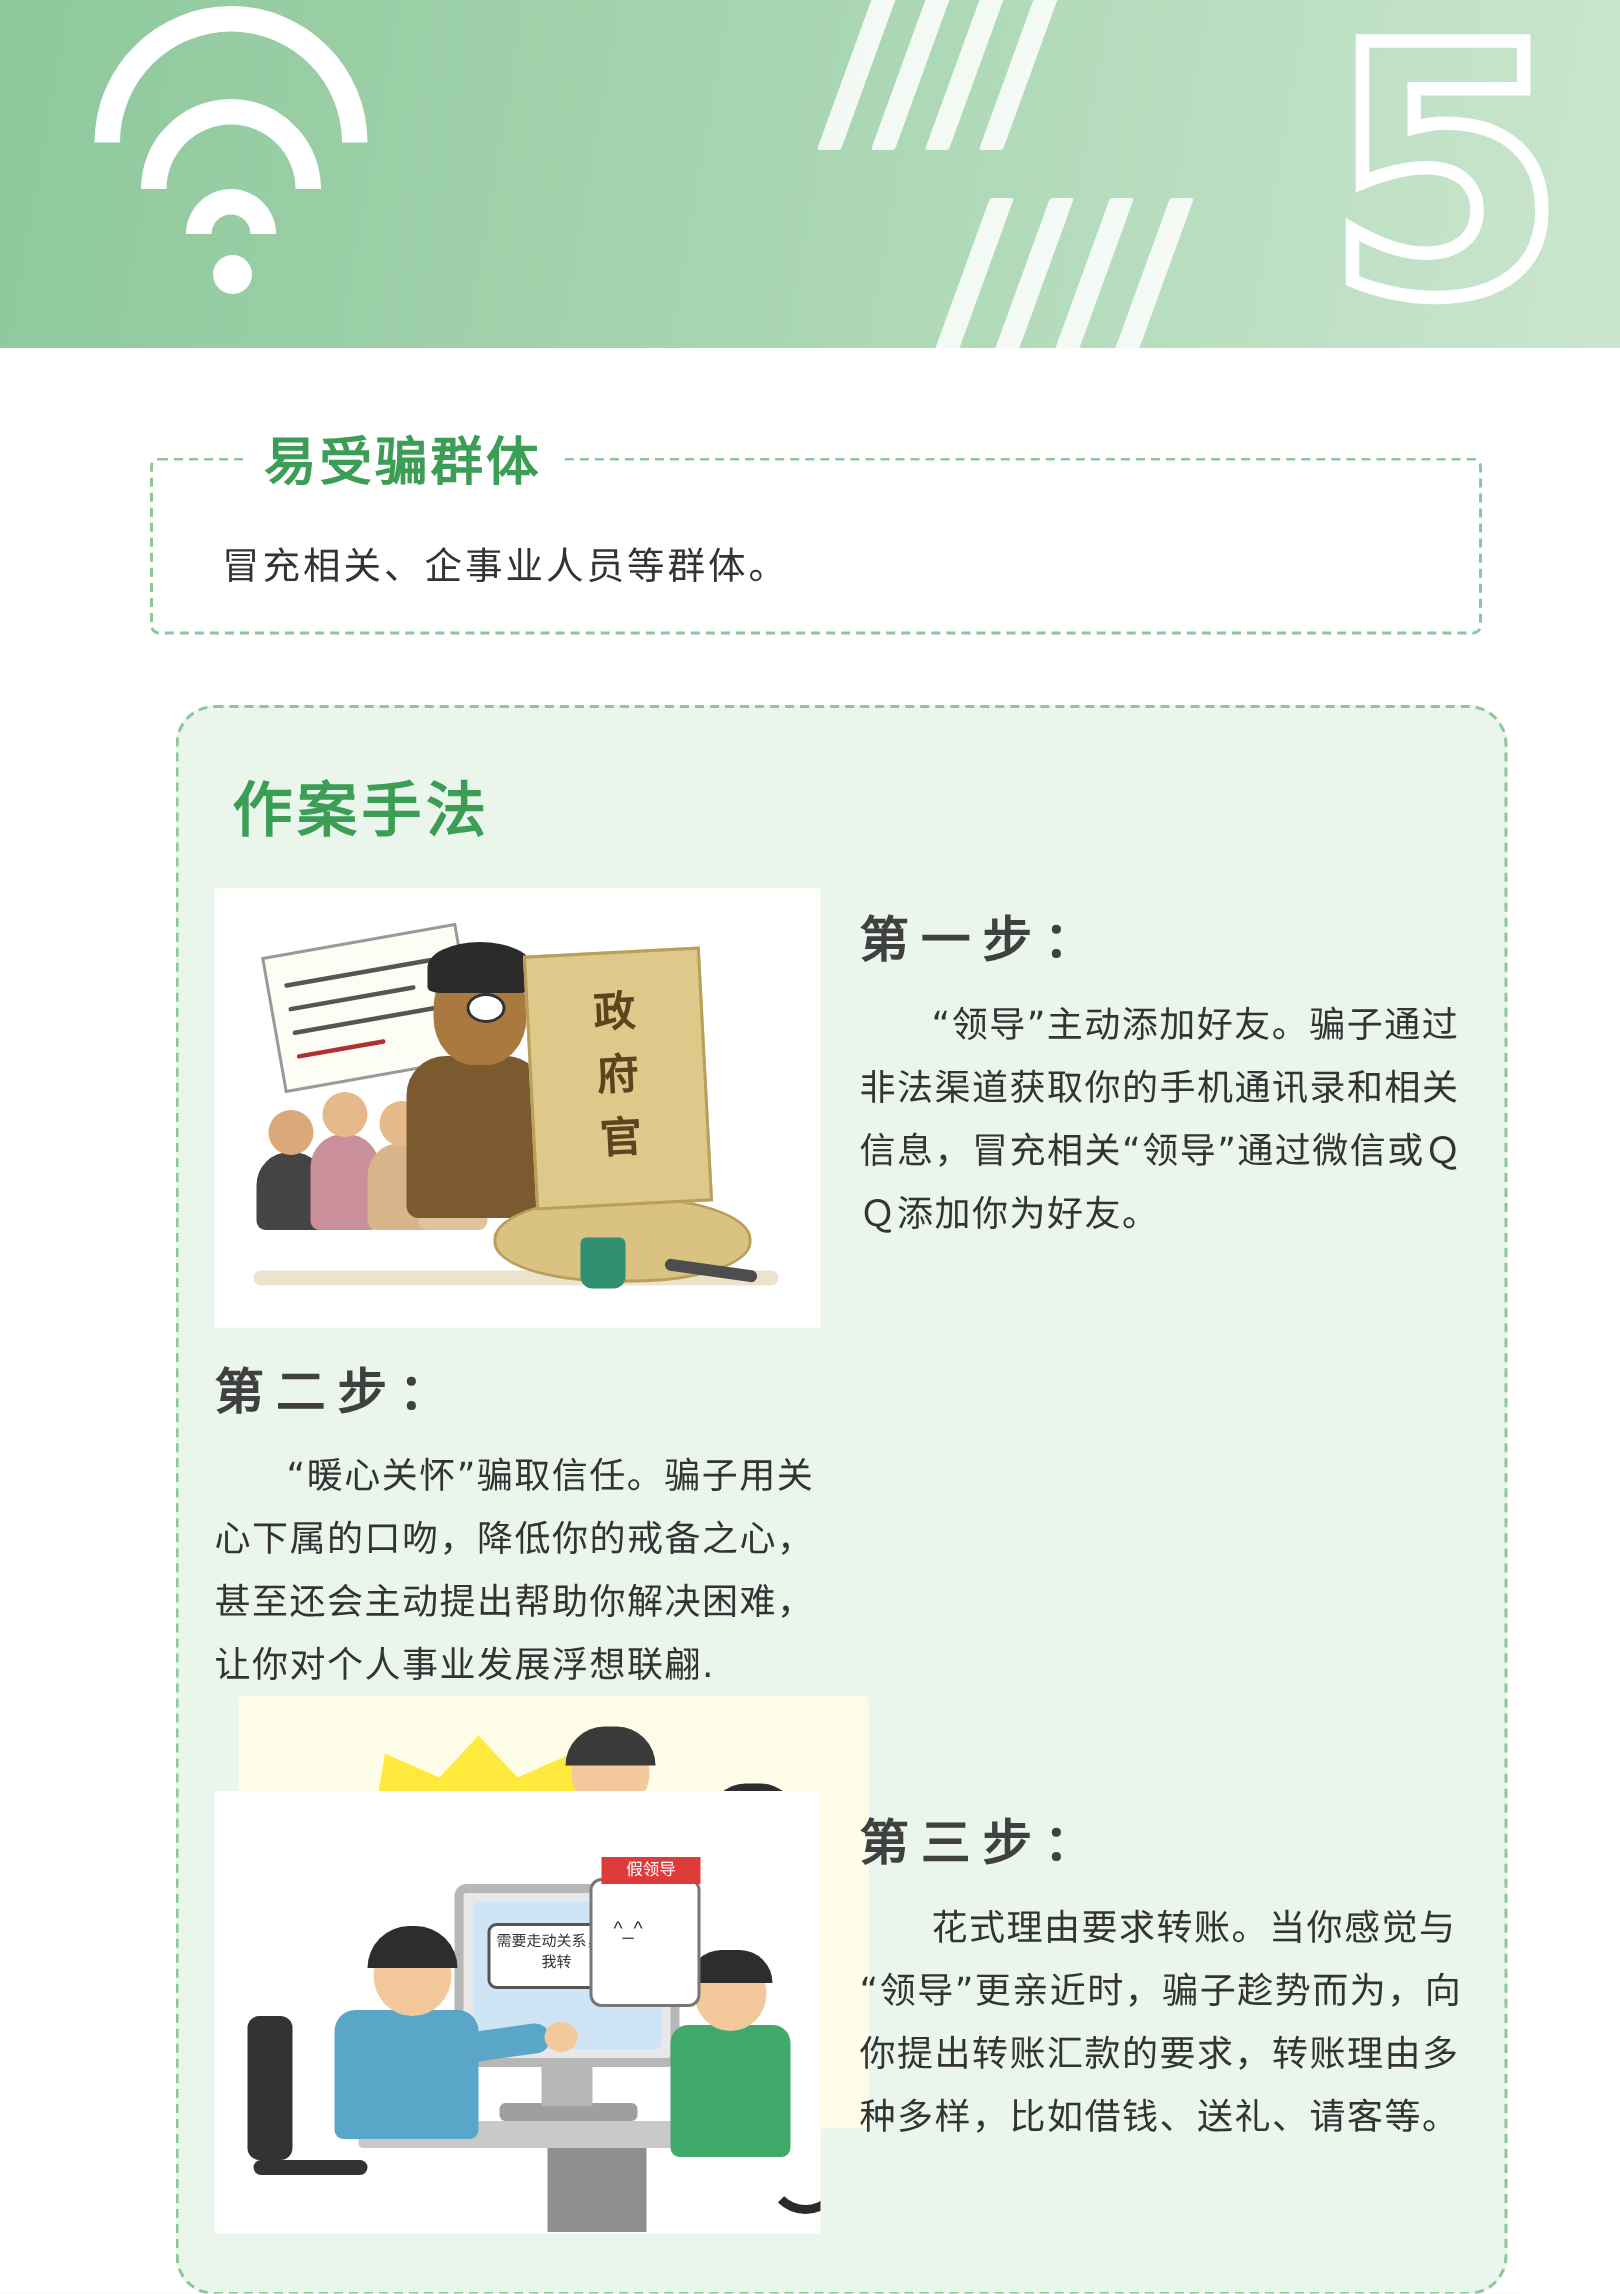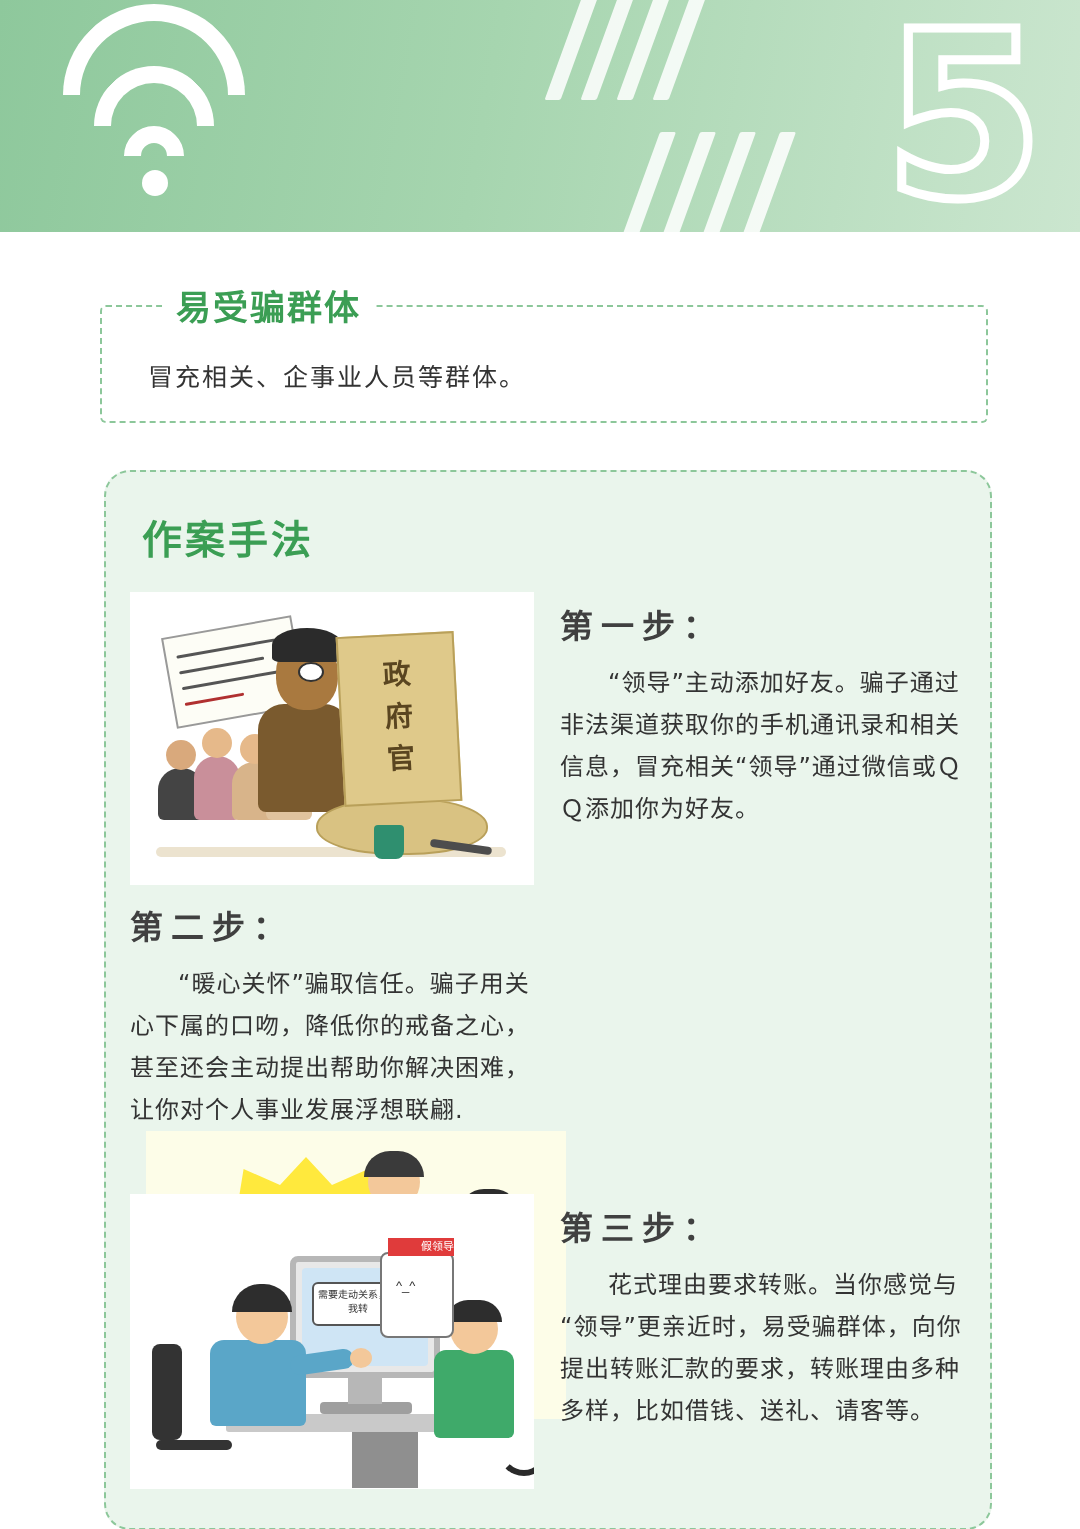--- a/index.html
+++ b/index.html
@@ -139,21 +139,21 @@
     left: 46px; top: 50px;
     color: #333333;
     font-size: 25px;
     letter-spacing: 2px;
     font-family: "DejaVu Sans", sans-serif;
   }
 
   
   .methods {
     position: absolute;
-    left: 104px; top: 470px;
+    left: 117px; top: 470px;
     width: 888px; height: 1060px;
     background: #eaf5ec;
     border: 2px dashed #8cc79a;
     border-radius: 26px;
   }
   .methods-title {
     position: absolute;
     left: 36px; top: 36px;
     color: #3b9e54;
     font-size: 40px;
@@ -387,21 +387,21 @@
      background:#3faa6a; border-radius:12px 12px 6px 6px; }
   .ill3 .devil .tail { position:absolute; left:72px; top:120px; width:52px; height:52px;
      border:6px solid #2a2a2a; border-radius:50%;
      border-left-color:transparent; border-top-color:transparent; }
   .ill3 .mask {
     position:absolute; left:250px; top:58px; width:74px; height:86px;
     background:#ffffff; border:2px solid #777; border-radius:8px;
   }
   .ill3 .mask .tag {
     position:absolute; left:6px; top:-16px; width:66px; height:18px;
-    background:#e03b3b; color:#fff; font-size:11px; text-align:right;
+    background:#e03b3b; color:#fff; font-size:11px; text-align:center;
     line-height:18px; font-family:"DejaVu Sans", sans-serif;
   }
   .ill3 .mask .face {
     position:absolute; left:14px; top:24px; font-size:13px; color:#333;
   }
 </style>
 </head>
 <body>
 
 <div class="header">
@@ -532,16 +532,16 @@
         <div class="head"></div>
         <div class="hair"></div>
       </div>
       <div class="mask">
         <div class="tag">假领导</div>
         <div class="face">^_^</div>
       </div>
     </div>
     <div class="txt">
       <div class="step-head">第三步：</div>
-      <div class="step-body">花式理由要求转账。当你感觉与“领导”更亲近时，易受骗群体，向你提出转账汇款的要求，转账理由多种多样，比如借钱、送礼、请客等。</div>
+      <div class="step-body">花式理由要求转账。当你感觉与“领导”更亲近时，骗子趁势而为，向你提出转账汇款的要求，转账理由多种多样，比如借钱、送礼、请客等。</div>
     </div>
   </div>
 </div>
 
 </body></html>

